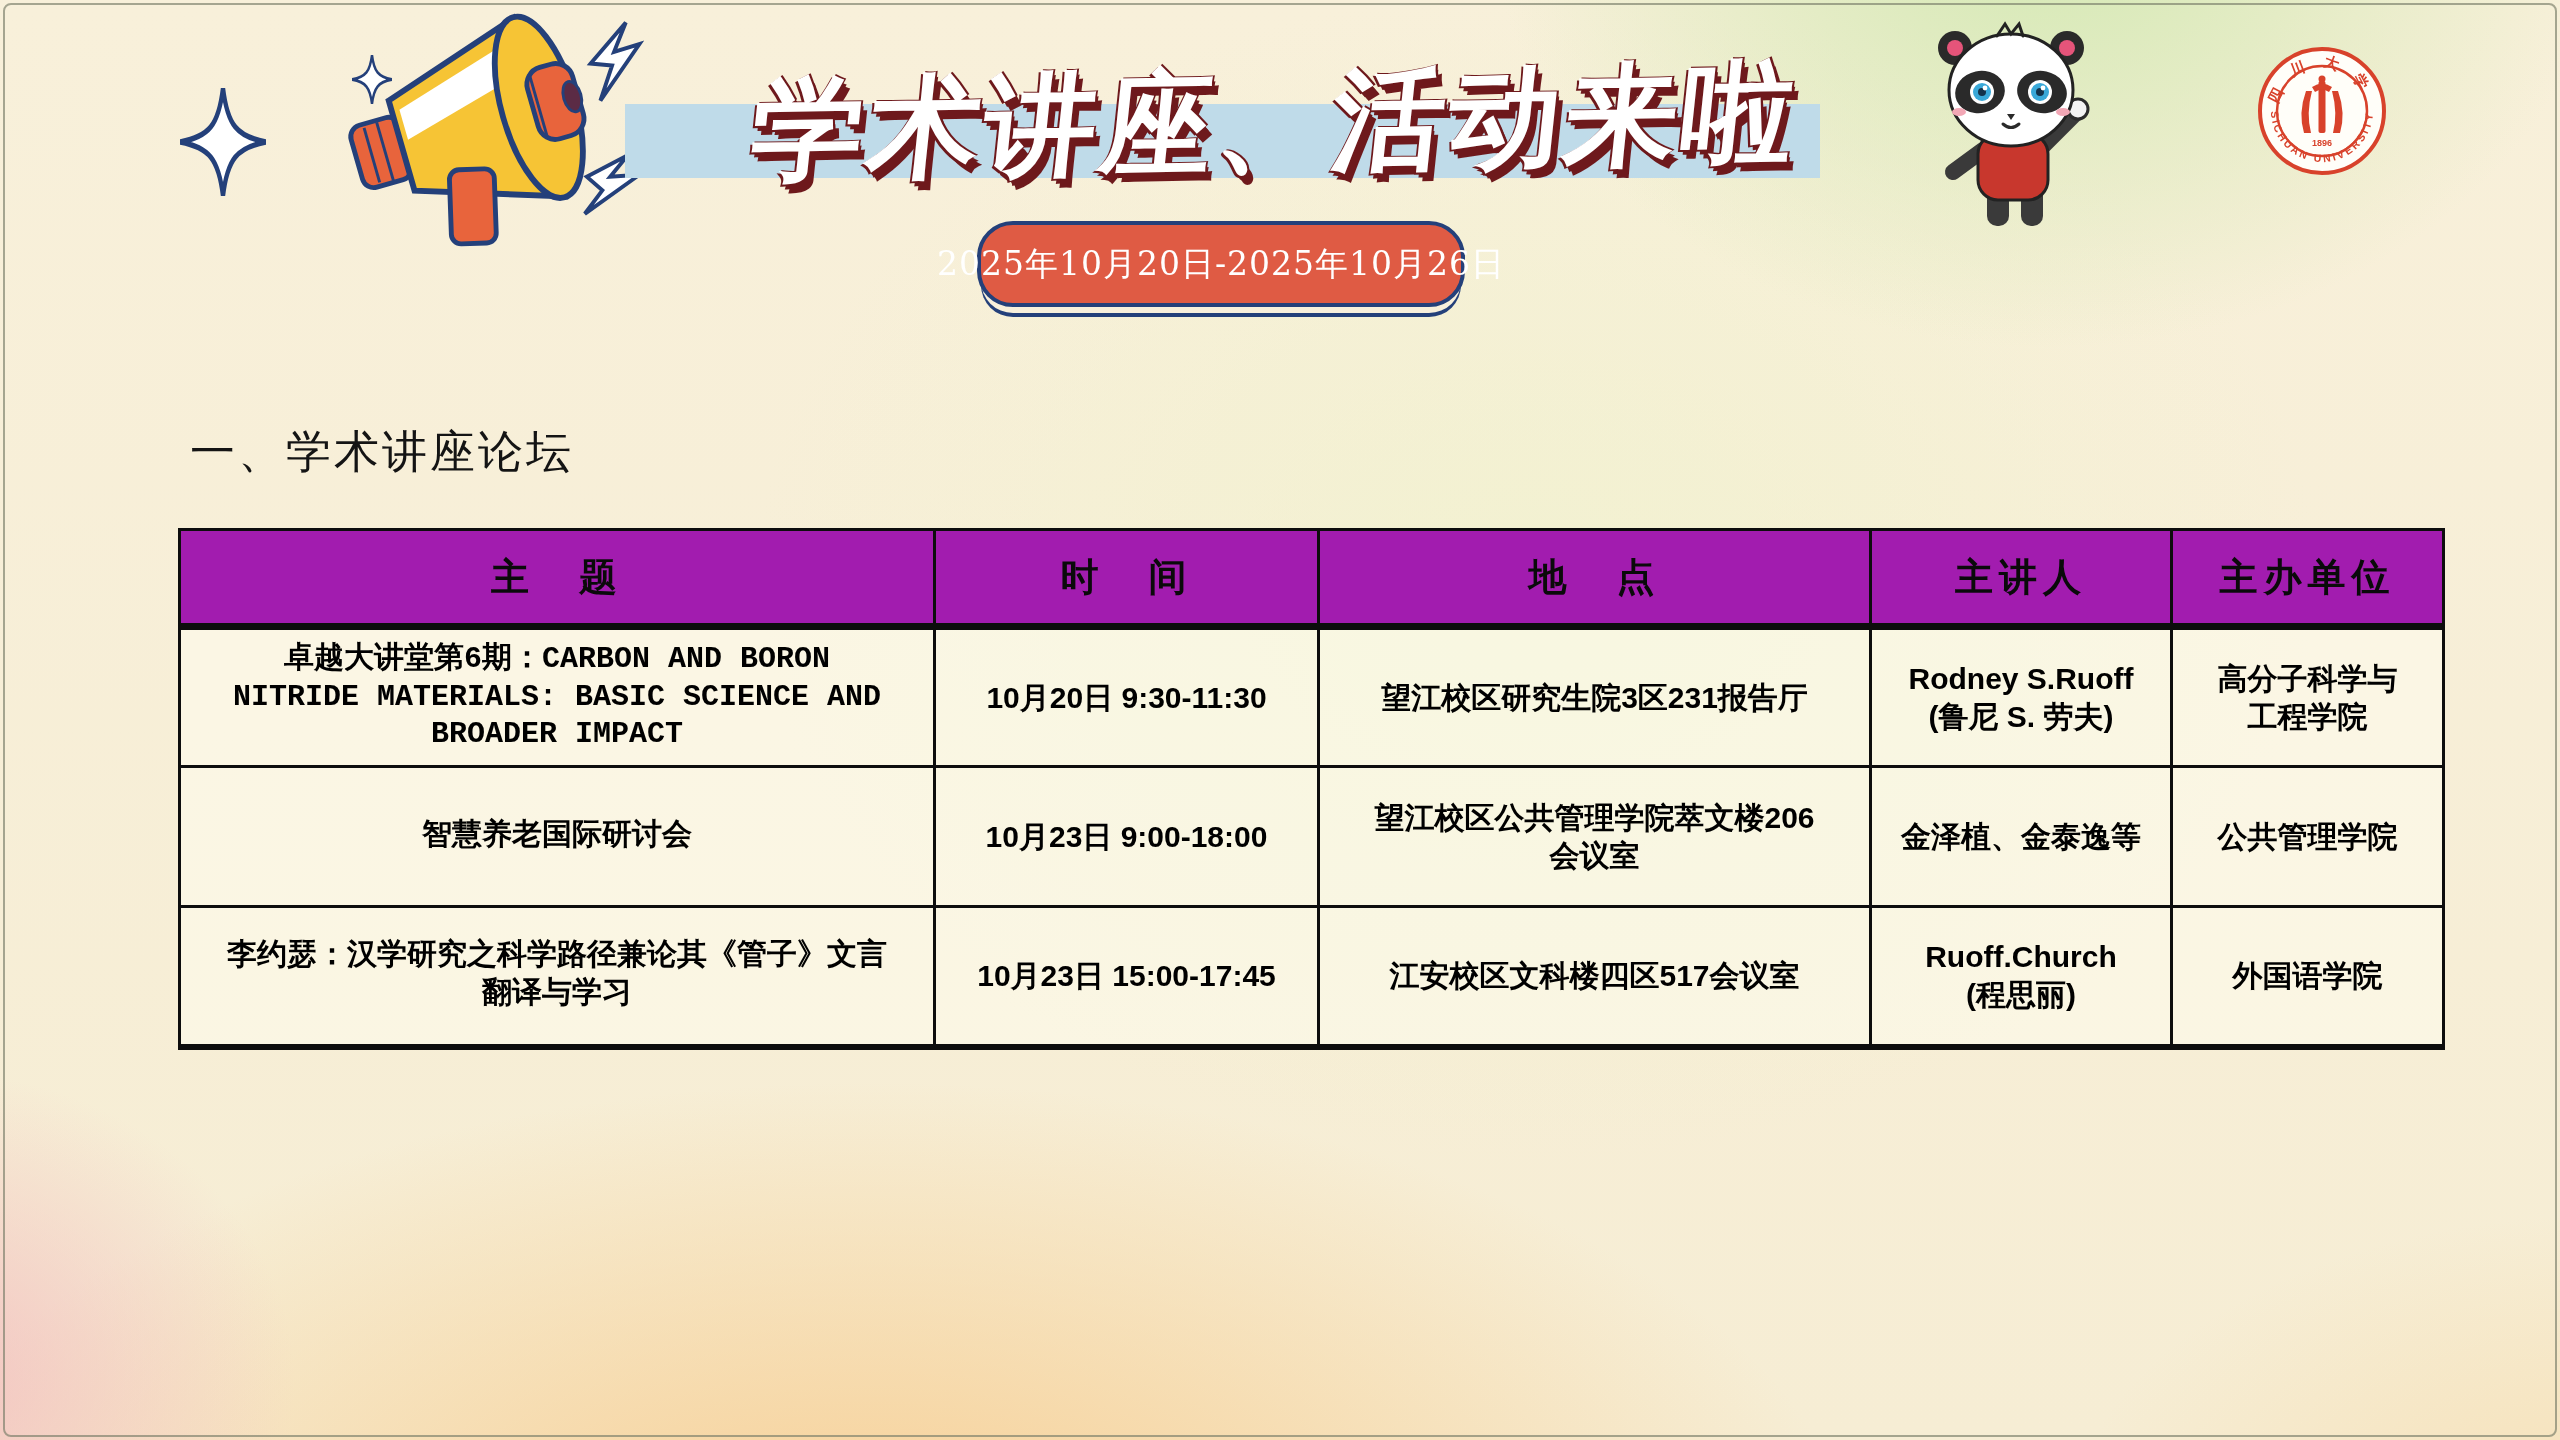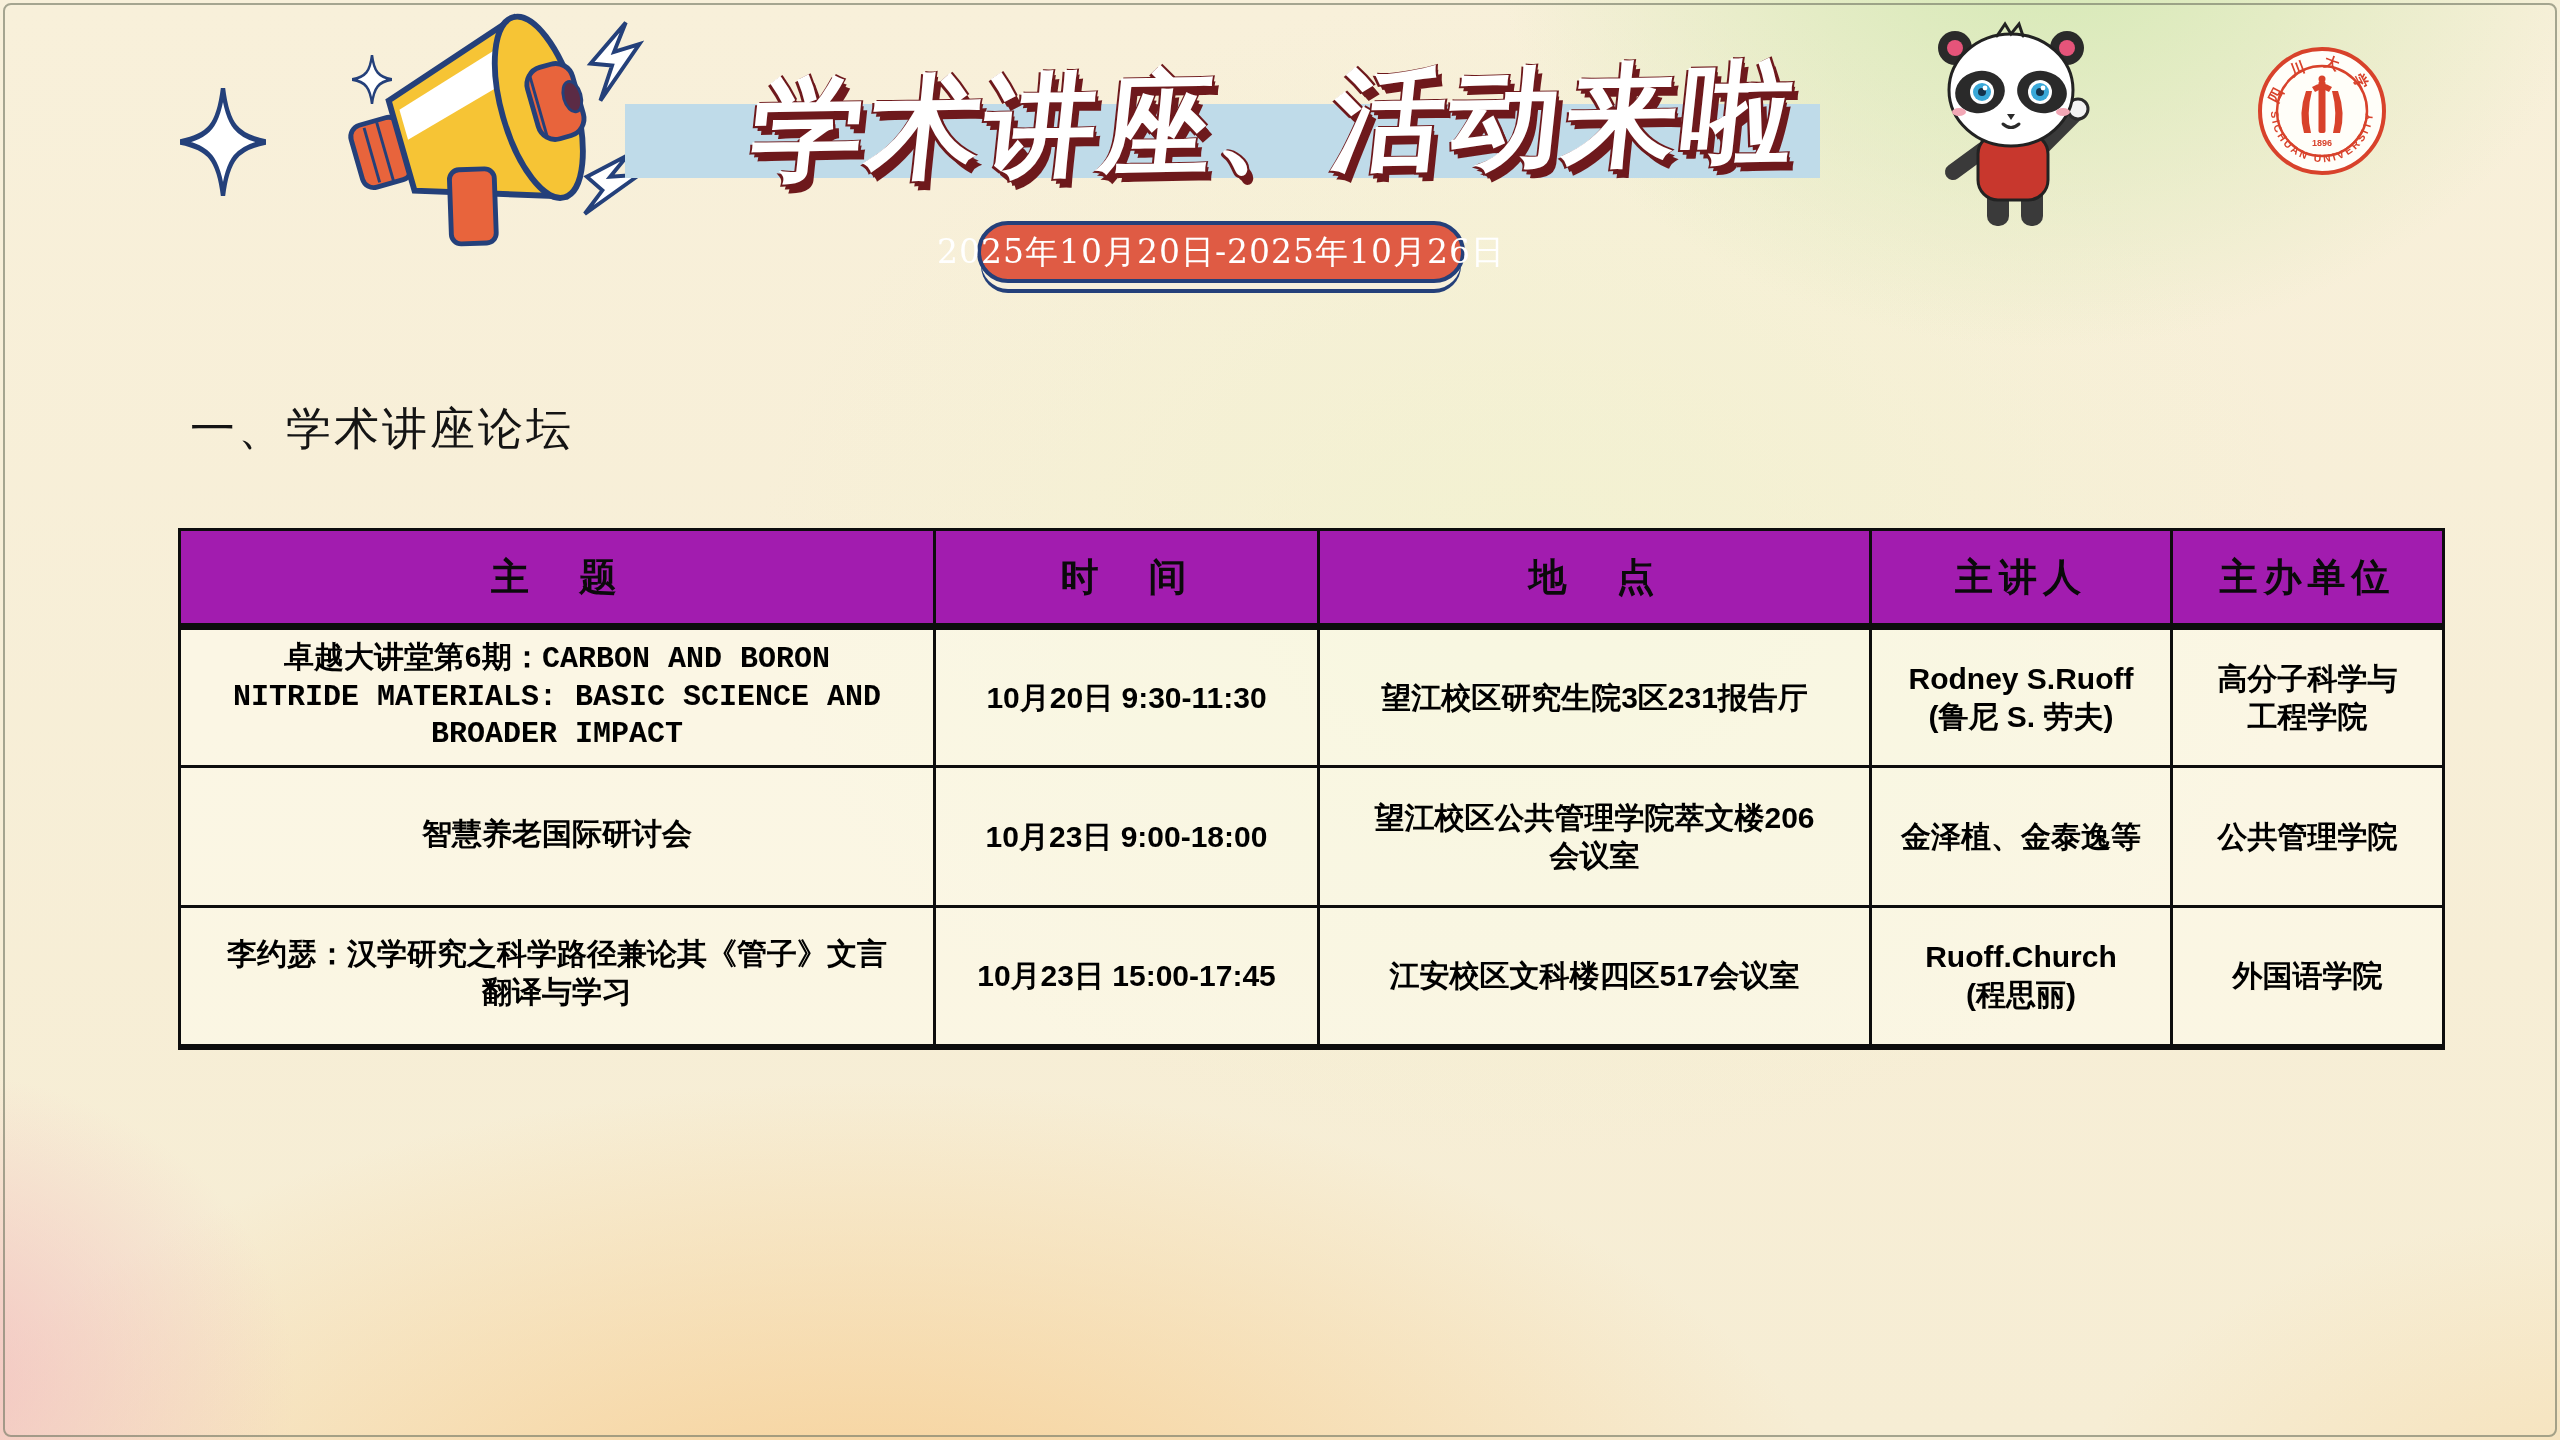--- a/index.html
+++ b/index.html
@@ -22,29 +22,29 @@
   .band { left:625px; top:104px; width:1195px; height:74px; background:#BFDBE9; }
   .main-title {
     left:648px; top:36px; width:1254px; height:172px;
     display:flex; align-items:center; justify-content:center;
     font-size:112px; font-weight:900; letter-spacing:4px; color:#ffffff;
     transform:skewX(-7deg) rotate(-1deg);
     text-shadow: 7px 9px 0 #6E191C, 3px 5px 0 #6E191C, -2px 2px 0 #6E191C, 2px -1px 0 #6E191C;
     white-space:nowrap;
   }
   .date-badge {
-    left:977px; top:221px; width:488px; height:62px;
+    left:977px; top:221px; width:488px; height:86px;
     background:#DF5B44; border:4px solid #24407A; border-radius:36px;
     display:flex; align-items:center; justify-content:center;
     color:#ffffff; font-family:"DejaVu Serif","Liberation Serif",serif;
     font-size:33px; letter-spacing:1px; white-space:nowrap;
     box-shadow: 0 10px 0 -4px #F8F0DC, 0 14px 0 -4px #24407A;
   }
   .section-heading {
-    left:190px; top:399px; font-size:45px; font-weight:500;
+    left:190px; top:422px; font-size:45px; font-weight:500;
     color:#141414; letter-spacing:3px; white-space:nowrap;
   }
 
   
   table.schedule {
     position:absolute; left:178px; top:528px; width:2264px;
     border-collapse:collapse; table-layout:fixed;
     border:3px solid #0d0d0d; border-bottom-width:6px;
   }
   table.schedule th, table.schedule td { border:3px solid #0d0d0d; vertical-align:middle; text-align:center; }

